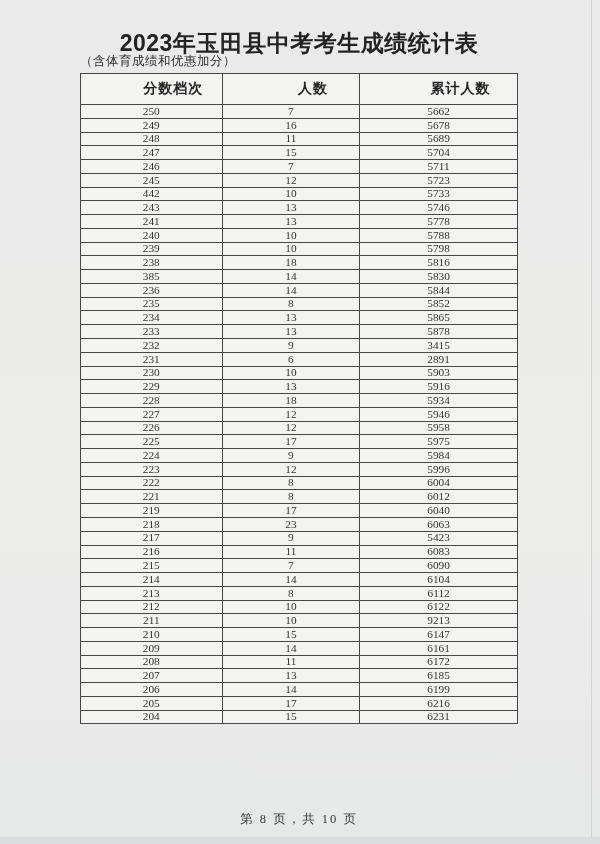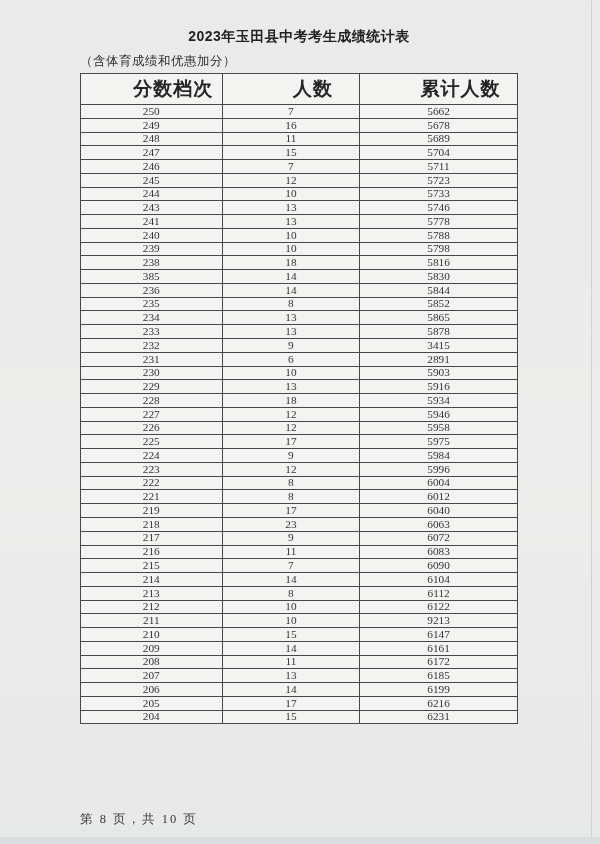--- a/index.html
+++ b/index.html
@@ -23,21 +23,21 @@
   .scan-edge-bottom {
     position: absolute; left: 0; bottom: 0; width: 100%; height: 7px;
     background: #dadcde;
   }
   .doc-title {
     position: absolute;
     left: 80px; top: 28px; width: 438px;
     text-align: center;
     font-family: "Liberation Sans", "DejaVu Sans", sans-serif;
     font-weight: bold;
-    font-size: 14px;
+    font-size: 23px;
     color: #222;
     letter-spacing: 0.5px;
   }
   .doc-subtitle {
     position: absolute;
     left: 80px; top: 53px; width: 438px;
     text-align: left;
     font-family: "Liberation Sans", "DejaVu Sans", sans-serif;
     font-size: 12.5px;
     color: #2e2e2e;
@@ -56,37 +56,38 @@
     text-align: center;
     vertical-align: middle;
     color: #333;
     overflow: hidden;
     white-space: nowrap;
   }
   .score-table th {
     height: 31px;
     font-family: "Liberation Sans", "DejaVu Sans", sans-serif;
     font-weight: bold;
-    font-size: 19px;
+    font-size: 14px;
     color: #252525;
     letter-spacing: 1px;
     padding-left: 44px;
   }
   .score-table td {
     height: 13.78px;
     font-size: 11.3px;
     line-height: 1;
     padding: 0;
   }
   .col-score { width: 32.4%; }
   .col-count { width: 31.5%; }
   .col-cumulative { width: 36.1%; }
   .page-footer {
     position: absolute;
     left: 80px; top: 811px; width: 438px;
+    text-align: center;
     font-size: 12.5px;
     color: #3a3a3a;
     letter-spacing: 2px;
   }
 </style>
 </head>
 <body>
 
 <div class="page">
   <div class="scan-edge-right"></div>
@@ -134,21 +135,21 @@
           <td>246</td>
           <td>7</td>
           <td>5711</td>
         </tr>
         <tr>
           <td>245</td>
           <td>12</td>
           <td>5723</td>
         </tr>
         <tr>
-          <td>244</td>
+          <td>442</td>
           <td>10</td>
           <td>5733</td>
         </tr>
         <tr>
           <td>243</td>
           <td>13</td>
           <td>5746</td>
         </tr>
         <tr>
           <td>241</td>
@@ -261,21 +262,21 @@
           <td>6040</td>
         </tr>
         <tr>
           <td>218</td>
           <td>23</td>
           <td>6063</td>
         </tr>
         <tr>
           <td>217</td>
           <td>9</td>
-          <td>6072</td>
+          <td>5423</td>
         </tr>
         <tr>
           <td>216</td>
           <td>11</td>
           <td>6083</td>
         </tr>
         <tr>
           <td>215</td>
           <td>7</td>
           <td>6090</td>

